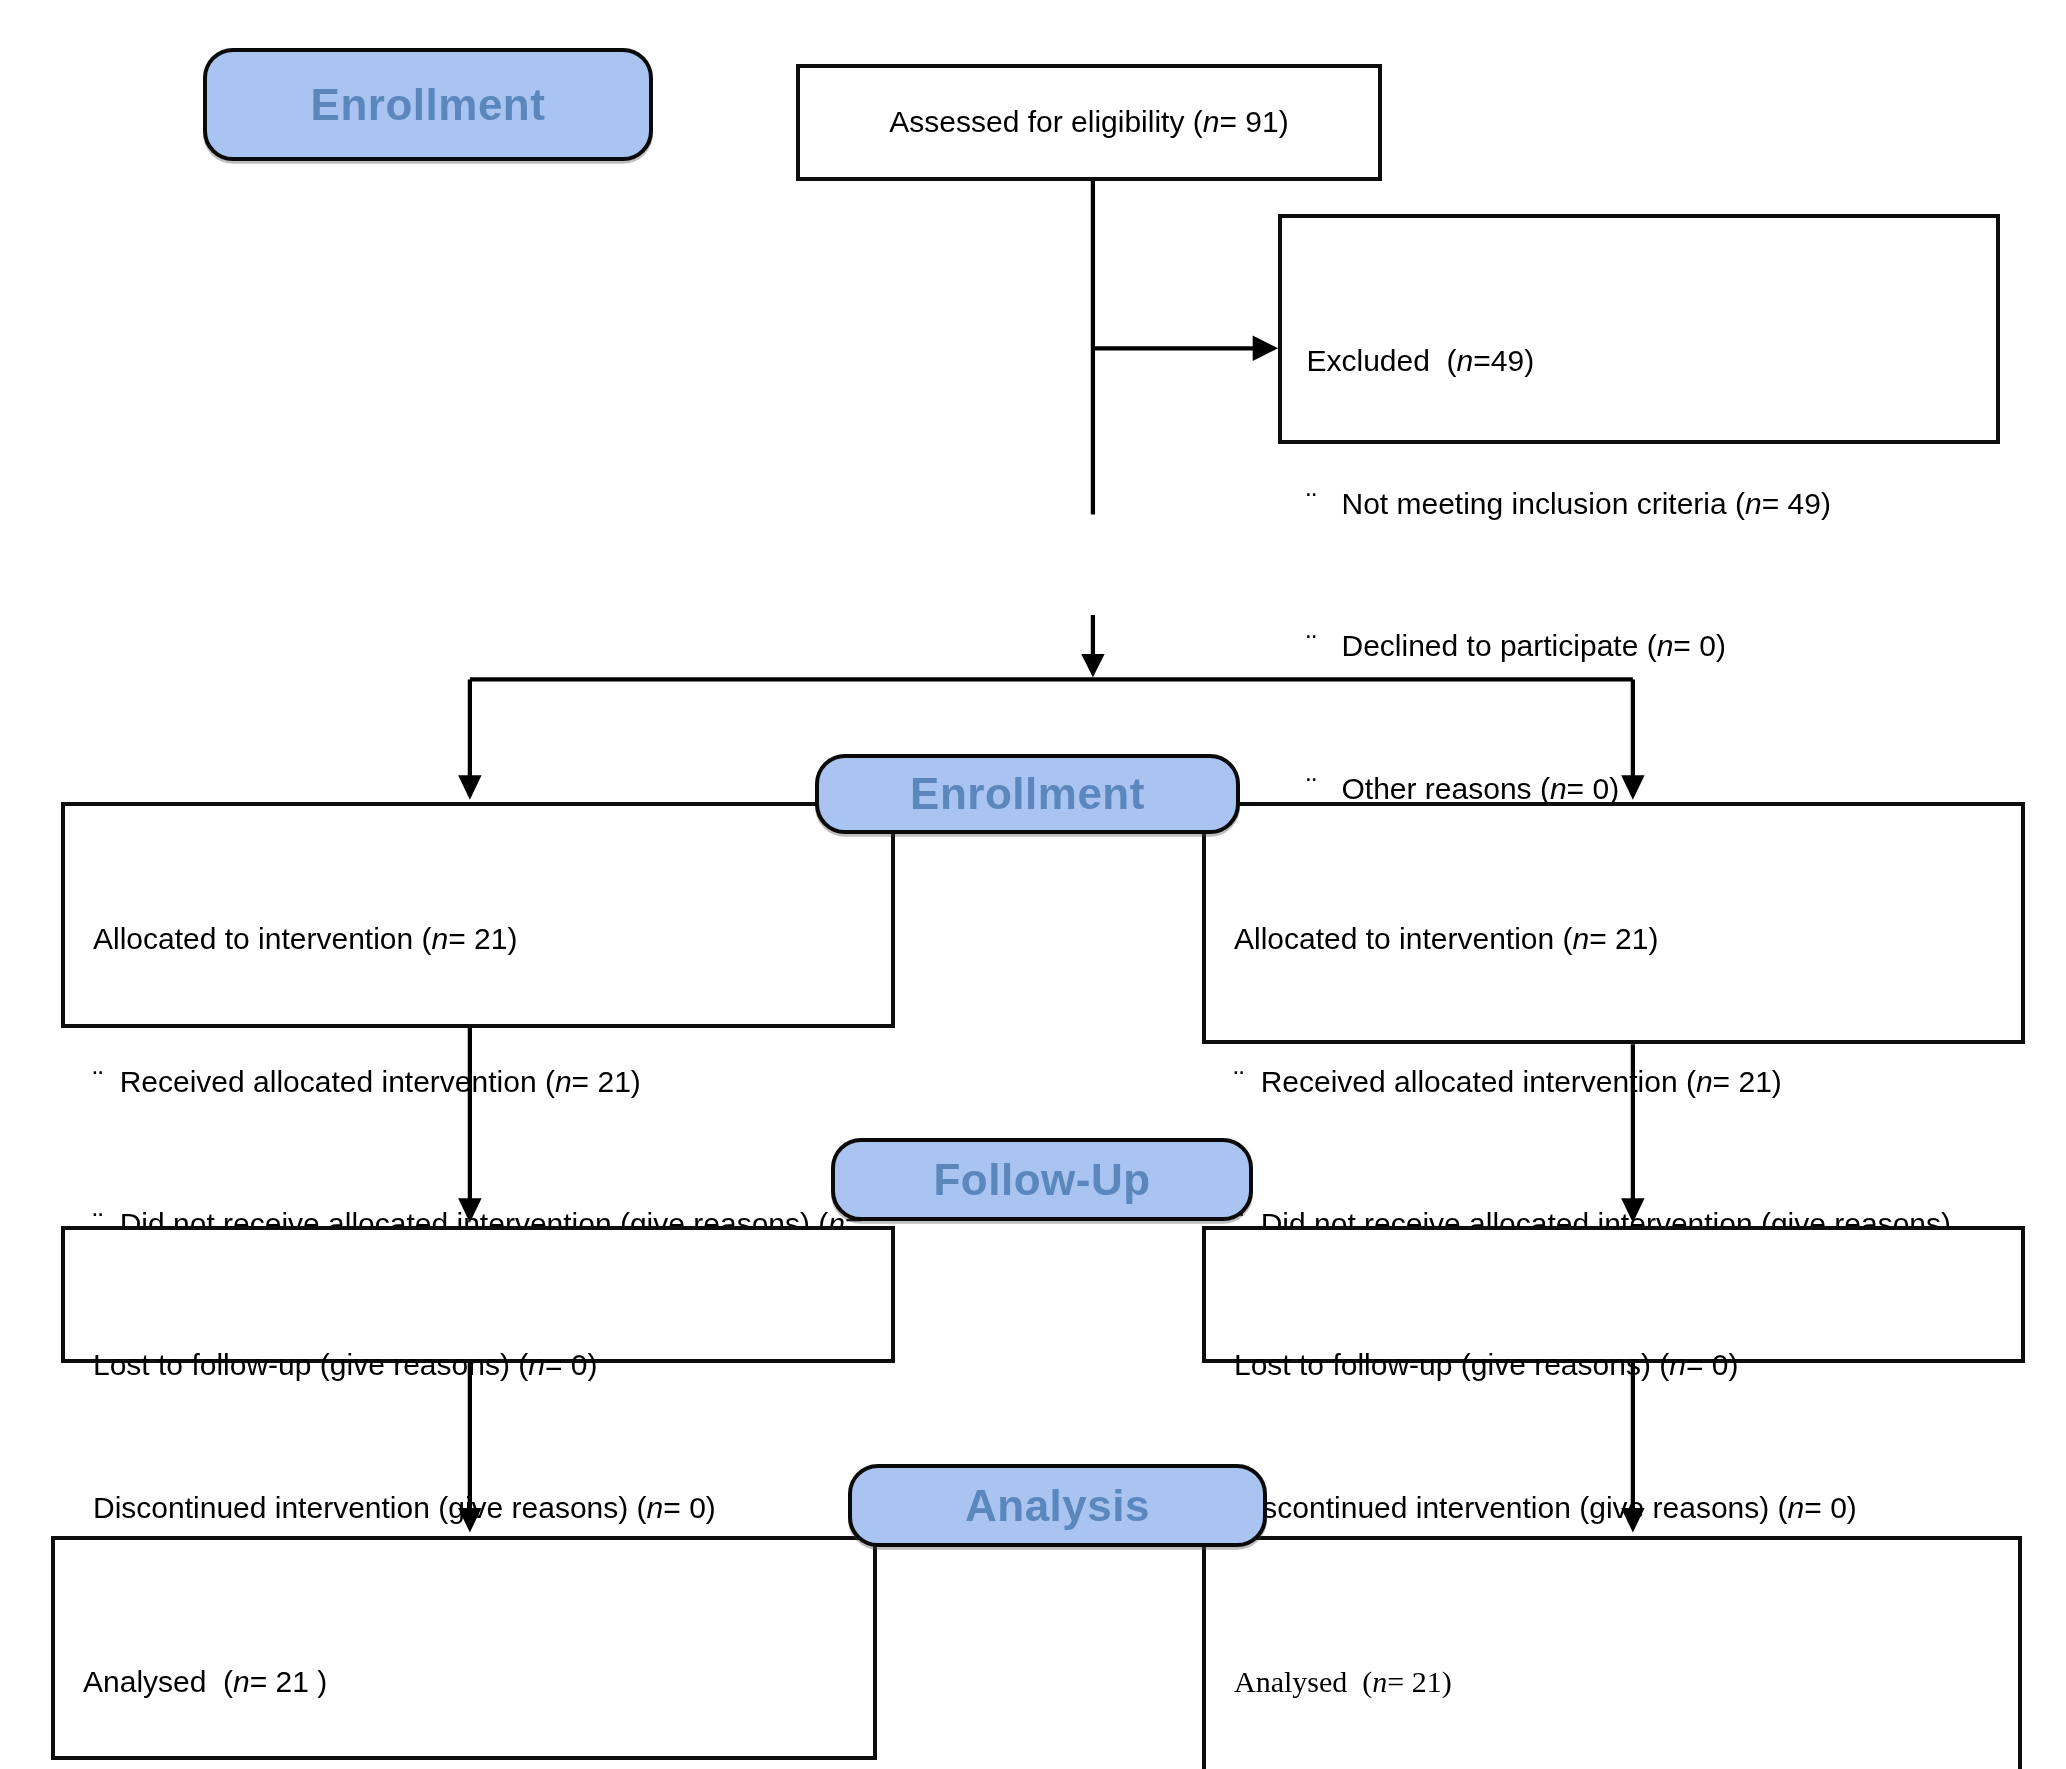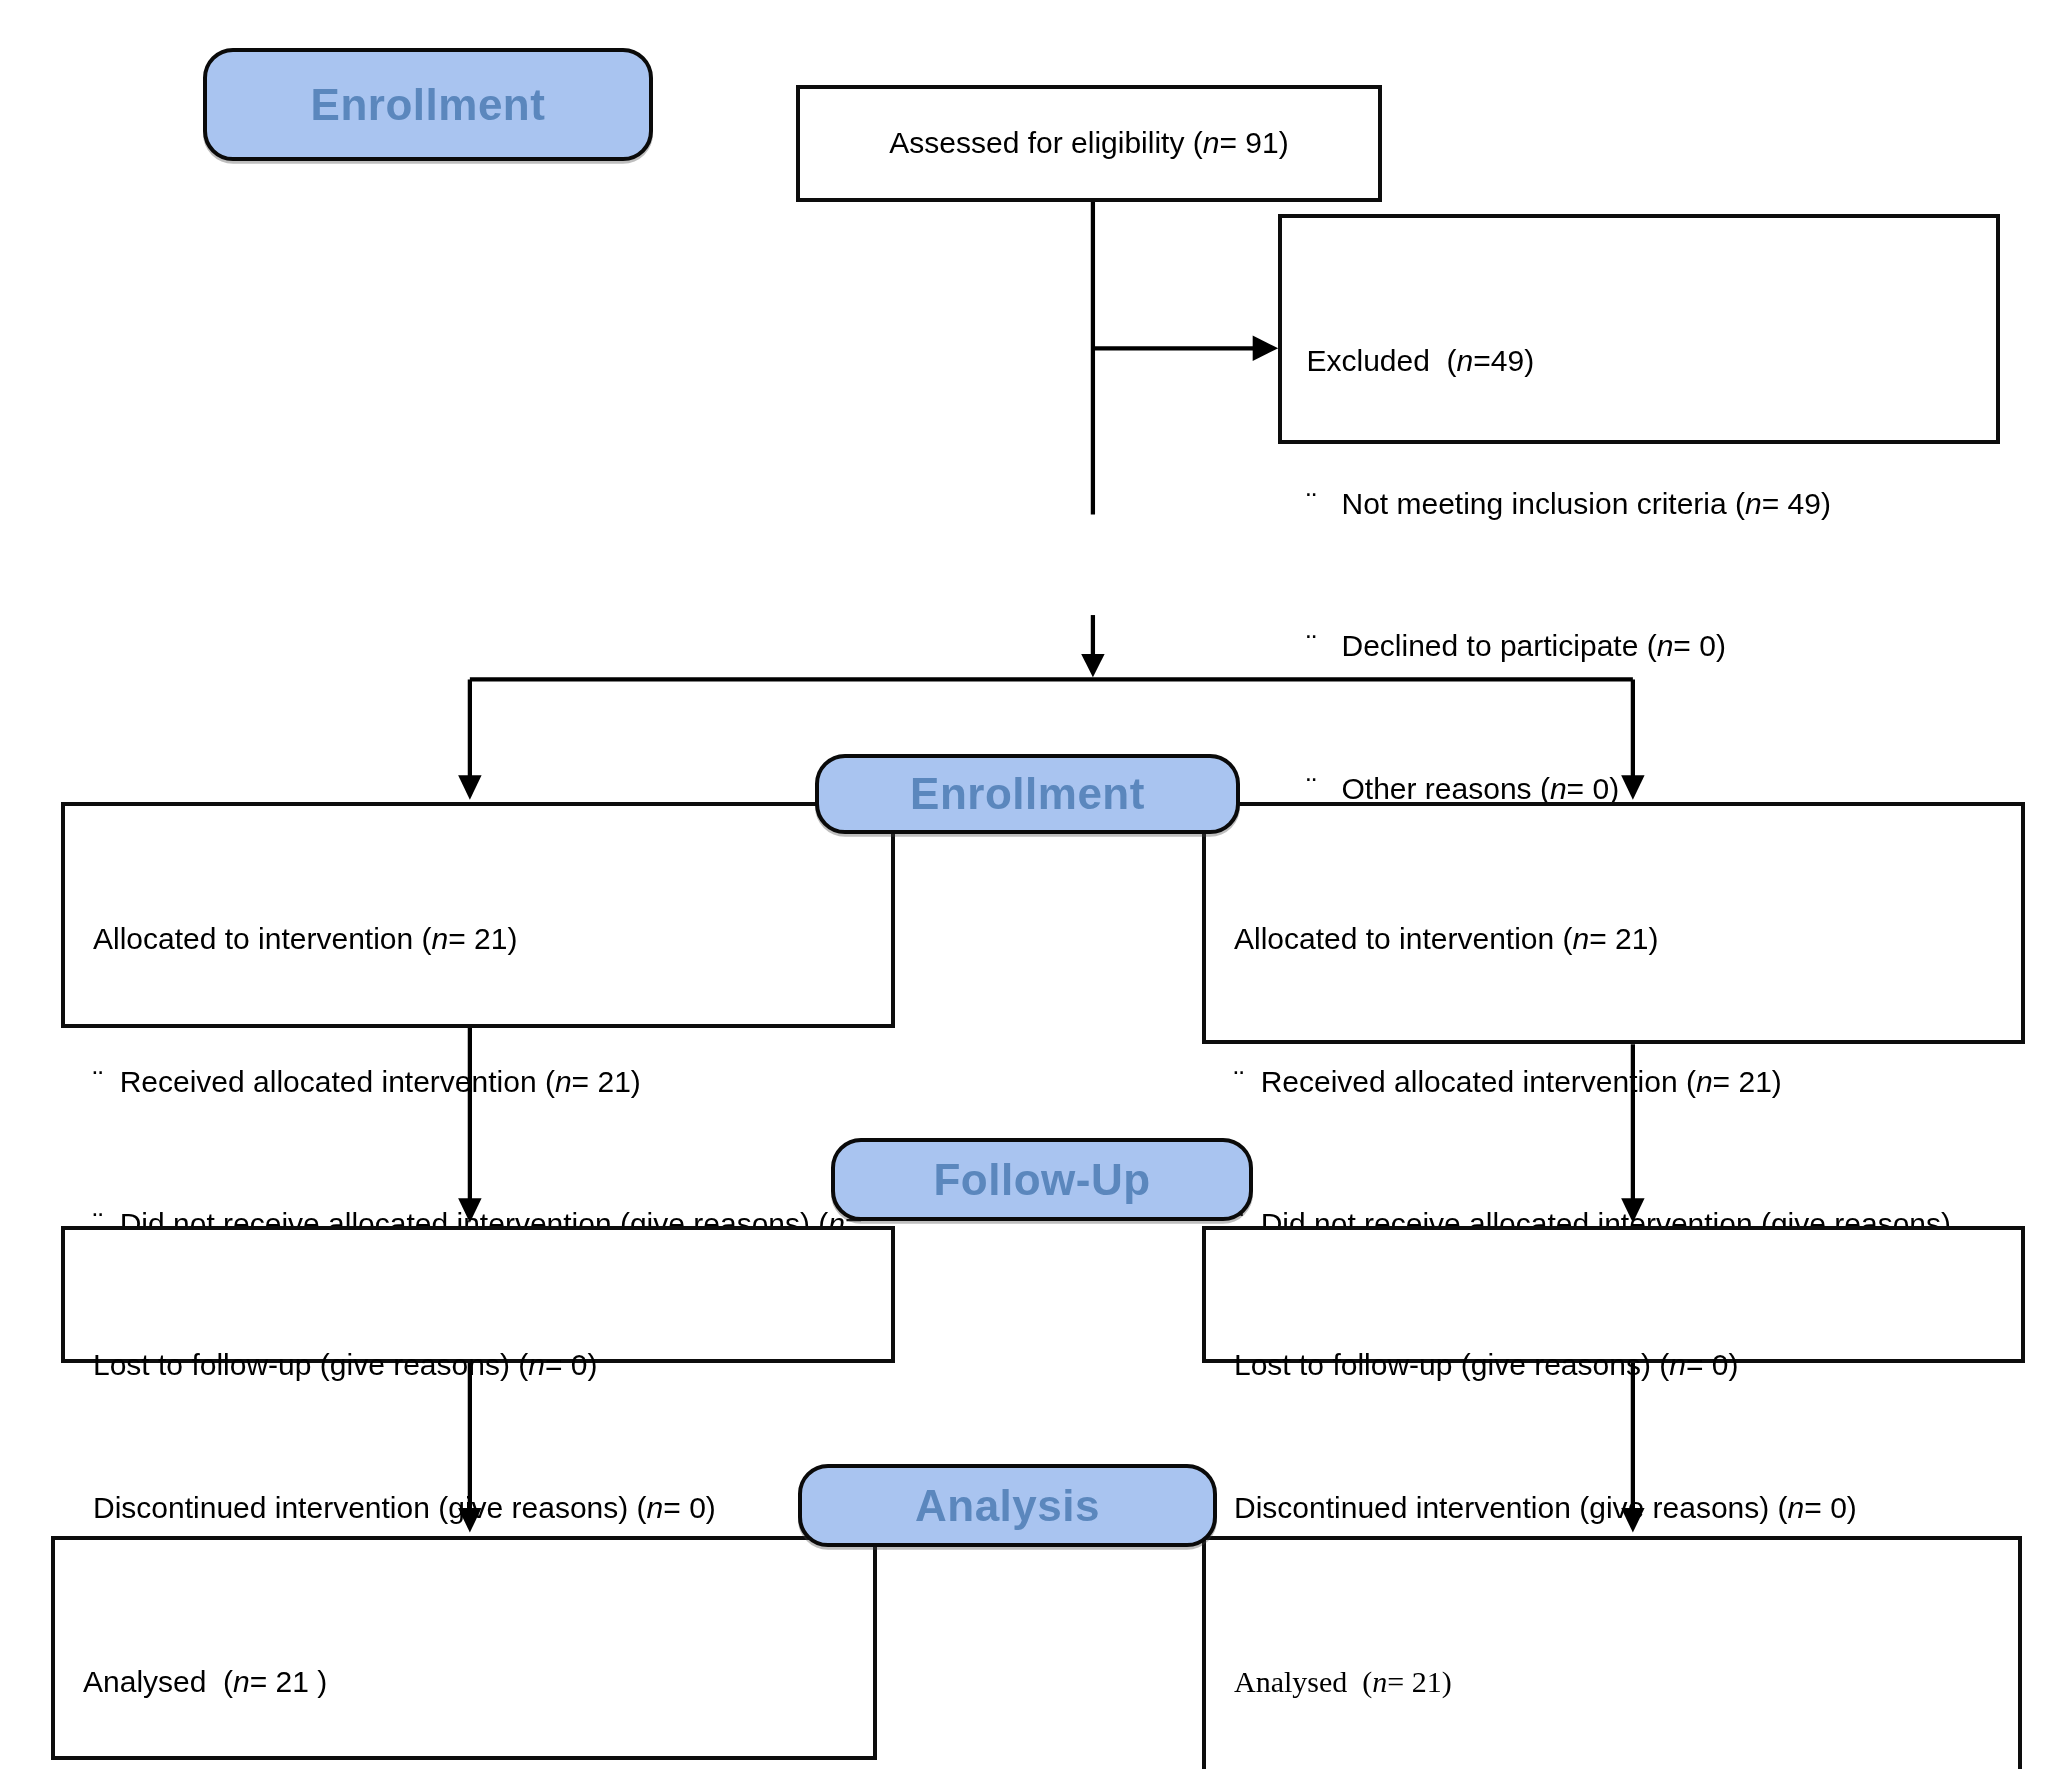--- a/index.html
+++ b/index.html
@@ -19,34 +19,34 @@
     display:flex;align-items:center;justify-content:center;
     font-weight:bold;font-size:44px;letter-spacing:0.5px;
     color:var(--label_text,#5b87bd);
     box-shadow:0 2.7px 0 rgba(70,70,70,0.35);
   }
   .white-box{
     position:absolute;z-index:2;background:#fff;
     border:4.3px solid var(--box_border,#0d0d0d);
     font-size:30px;line-height:1.55;white-space:pre-wrap;
   }
-  .center-box{display:flex;align-items:center;justify-content:center;text-align:center;padding:5.3px 16px;margin-top:21px;}
+  .center-box{display:flex;align-items:center;justify-content:center;text-align:center;padding:5.3px 16px;}
   .line{margin:0 0 3.2px 0;}
   
   #enrollment-label{left:203px;top:48px;width:450px;height:113px;}
   #assessed-box{left:796px;top:64px;width:586px;height:117px;}
   #excluded-box{left:1278px;top:214px;width:722px;height:230px;padding:27px 24.5px 0 24.5px;}
   #randomized-box{left:871px;top:515px;width:468px;height:101px;}
   #allocation-label{left:815px;top:754px;width:425px;height:80px;}
   #alloc-left-box{left:61px;top:802px;width:834px;height:226px;padding:17px 28px 0 28px;}
   #alloc-right-box{left:1202px;top:802px;width:823px;height:242px;padding:17px 28px 0 28px;}
   #followup-label{left:831px;top:1138px;width:422px;height:83px;}
   #followup-left-box{left:61px;top:1226px;width:834px;height:137px;padding:19px 28px 0 28px;}
   #followup-right-box{left:1202px;top:1226px;width:823px;height:137px;padding:19px 28px 0 28px;}
-  #analysis-label{left:798px;top:1464px;width:419px;height:83px;}
+  #analysis-label{left:848px;top:1464px;width:419px;height:83px;}
   #analysis-left-box{left:51px;top:1536px;width:826px;height:224px;padding:25.6px 28px 0 28px;}
   #analysis-right-box{left:1202px;top:1536px;width:820px;height:280px;padding:25.6px 28px 0 28px;font-family:Liberation Serif, serif;}
 </style>
 </head>
 <body>
 
 <div class="canvas">
 
   <svg class="wires" width="2066" height="1769" viewBox="0 0 3879 3322">
     <g>

